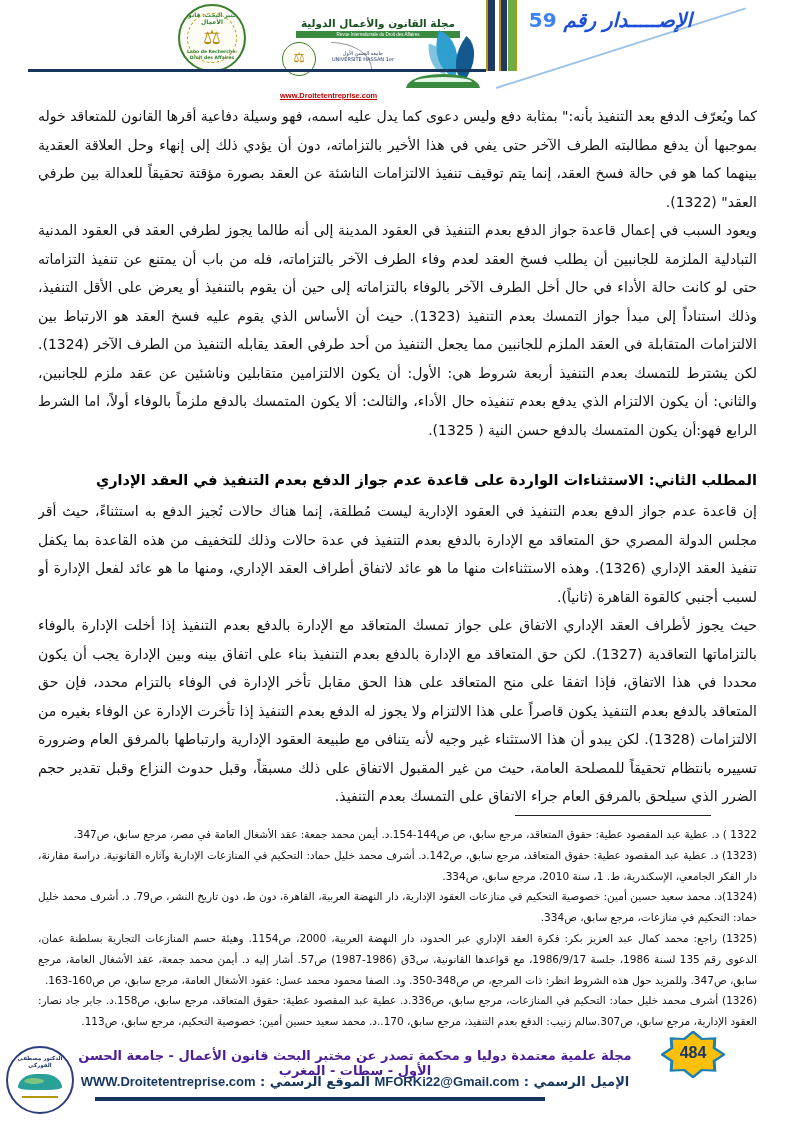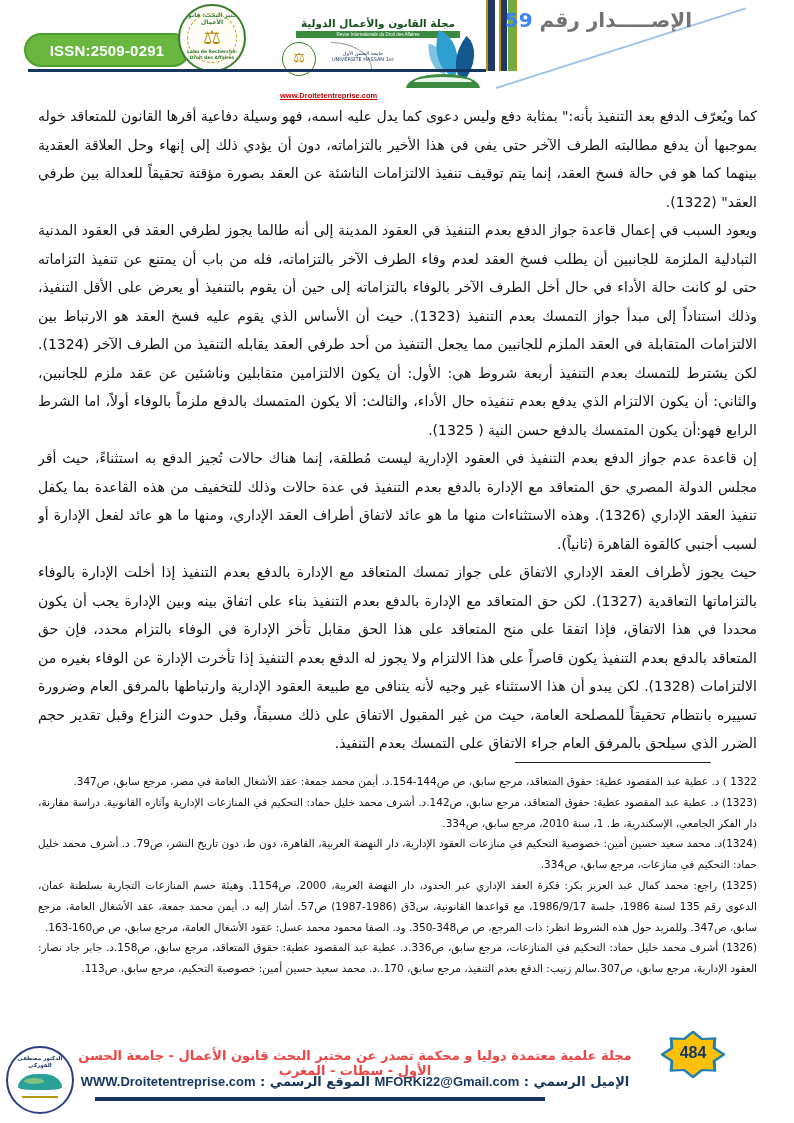--- a/index.html
+++ b/index.html
@@ -44,21 +44,21 @@
   .vb-n1{left:488px;width:7px;background:#1f3864;}
   .vb-g2{left:499px;width:1.5px;background:#b8960c;}
   .vb-n2{left:501px;width:6px;background:#1f3864;}
   .vb-gr{left:507.5px;width:7px;background:#6fae46;}
   .vb-g3{left:515px;width:1.5px;background:#b8960c;}
   .diag{position:absolute;left:496px;top:87px;width:262px;height:1.5px;background:#9dc3e6;
         transform:rotate(-17.7deg);transform-origin:left center;}
   .issue{position:absolute;right:102px;top:5px;width:220px;text-align:right;direction:rtl;z-index:2;}
   .issue .l1{font-size:20px;font-weight:bold;line-height:30px;}
   .issue .l2{font-size:20px;font-weight:bold;line-height:32px;}
-  .c-green{color:#737373;}
+  .c-green{color:#1d4ed8;font-style:italic;}
   .c-purple{color:#3b82f6;}
   .c-lblue{color:#5b9bd5;}
   .c-dblue{color:#4a7ebb;}
   
   .content{position:absolute;top:102px;left:38px;right:37px;max-height:926px;overflow:hidden;}
   .article{direction:rtl;text-align:justify;color:#111;font-size:14px;line-height:28.5px;min-height:648px;}
   .article p{margin:0;}
   .article h2{margin:22px 0 2px 0;font-size:14.5px;line-height:29px;font-weight:bold;text-align:right;color:#000;}
   
   .footnotes{direction:rtl;max-height:270px;overflow:hidden;}
@@ -71,37 +71,34 @@
   .star-num{position:absolute;left:0;top:0;width:64px;height:44px;display:flex;align-items:center;
             justify-content:center;color:#17365d;font-weight:bold;font-size:16px;
             font-family:"Liberation Sans",sans-serif;}
   .seal{position:absolute;left:6px;top:18px;width:68px;height:68px;border-radius:50%;
         border:2.5px solid #2c3e80;box-sizing:border-box;background:#fff;overflow:hidden;text-align:center;}
   .seal-top{font-size:5.5px;color:#1f3864;font-weight:bold;margin-top:7px;line-height:7px;}
   .seal-art{position:absolute;left:10px;top:26px;width:44px;height:16px;background:#2aa198;
             border-radius:50% 50% 40% 40%/100% 100% 20% 20%;}
   .seal-art:before{content:"";position:absolute;left:6px;top:4px;width:20px;height:6px;background:#7cc47f;border-radius:50%;}
   .seal-line{position:absolute;left:14px;top:48px;width:36px;height:2px;background:#b8960c;}
-  .f-line1{position:absolute;left:60px;top:20px;width:590px;text-align:center;color:#ef4444;
+  .f-line1{position:absolute;left:60px;top:20px;width:590px;text-align:center;color:#4c1d95;
            font-weight:bold;font-size:13px;direction:rtl;}
   .f-line2{position:absolute;left:60px;top:46px;width:590px;text-align:center;color:#17365d;
            font-weight:bold;font-size:13px;direction:rtl;}
   .f-line2 .url{direction:ltr;unicode-bidi:embed;font-family:"Liberation Sans",sans-serif;}
   .f-rule{position:absolute;left:95px;top:69px;width:450px;height:3.5px;background:#17365d;}
 </style>
 </head>
 <body>
 
 <div class="page">
 
   <div class="hdr">
 
-    <div class="issn-pill">
-      <span>ISSN:2509-0291</span>
-    </div>
 
     <div class="lab-logo">
       <div class="ring"></div>
       <div class="lab-top">مختبر البحث: قانون الأعمال</div>
       <div class="lab-scales">⚖</div>
       <div class="lab-bottom">Labo de Recherche: Droit des Affaires</div>
     </div>
 
     <div class="jl">
       <div class="jl-title">مجلة القانون والأعمال الدولية</div>
@@ -134,20 +131,21 @@
         <span class="c-green">الإصـــــدار رقم</span>
         <span class="c-purple">59</span>
       </div>
     </div>
   </div>
 
   <div class="content">
     <div class="article">
       <p>كما ويُعرّف الدفع بعد التنفيذ بأنه:" بمثابة دفع وليس دعوى كما يدل عليه اسمه، فهو وسيلة دفاعية أقرها القانون للمتعاقد خوله بموجبها أن يدفع مطالبته الطرف الآخر حتى يفي في هذا الأخير بالتزاماته، دون أن يؤدي ذلك إلى إنهاء وحل العلاقة العقدية بينهما كما هو في حالة فسخ العقد، إنما يتم توقيف تنفيذ الالتزامات الناشئة عن العقد بصورة مؤقتة تحقيقاً للعدالة بين طرفي العقد" (1322).</p>
       <p>ويعود السبب في إعمال قاعدة جواز الدفع بعدم التنفيذ في العقود المدينة إلى أنه طالما يجوز لطرفي العقد في العقود المدنية التبادلية الملزمة للجانبين أن يطلب فسخ العقد لعدم وفاء الطرف الآخر بالتزاماته، فله من باب أن يمتنع عن تنفيذ التزاماته حتى لو كانت حالة الأداء في حال أخل الطرف الآخر بالوفاء بالتزاماته إلى حين أن يقوم بالتنفيذ أو يعرض على الأقل التنفيذ، وذلك استناداً إلى مبدأ جواز التمسك بعدم التنفيذ (1323). حيث أن الأساس الذي يقوم عليه فسخ العقد هو الارتباط بين الالتزامات المتقابلة في العقد الملزم للجانبين مما يجعل التنفيذ من أحد طرفي العقد يقابله التنفيذ من الطرف الآخر (1324). لكن يشترط للتمسك بعدم التنفيذ أربعة شروط هي: الأول: أن يكون الالتزامين متقابلين وناشئين عن عقد ملزم للجانبين، والثاني: أن يكون الالتزام الذي يدفع بعدم تنفيذه حال الأداء، والثالث: ألا يكون المتمسك بالدفع ملزماً بالوفاء أولاً، اما الشرط الرابع فهو:أن يكون المتمسك بالدفع حسن النية ( 1325).</p>
+      <h2>المطلب الثاني: الاستثناءات الواردة على قاعدة عدم جواز الدفع بعدم التنفيذ في العقد الإداري</h2>
       <p>إن قاعدة عدم جواز الدفع بعدم التنفيذ في العقود الإدارية ليست مُطلقة، إنما هناك حالات تُجيز الدفع به استثناءً، حيث أقر مجلس الدولة المصري حق المتعاقد مع الإدارة بالدفع بعدم التنفيذ في عدة حالات وذلك للتخفيف من هذه القاعدة بما يكفل تنفيذ العقد الإداري (1326). وهذه الاستثناءات منها ما هو عائد لاتفاق أطراف العقد الإداري، ومنها ما هو عائد لفعل الإدارة أو لسبب أجنبي كالقوة القاهرة (ثانياً).</p>
       <p>حيث يجوز لأطراف العقد الإداري الاتفاق على جواز تمسك المتعاقد مع الإدارة بالدفع بعدم التنفيذ إذا أخلت الإدارة بالوفاء بالتزاماتها التعاقدية (1327). لكن حق المتعاقد مع الإدارة بالدفع بعدم التنفيذ بناء على اتفاق بينه وبين الإدارة يجب أن يكون محددا في هذا الاتفاق، فإذا اتفقا على منح المتعاقد على هذا الحق مقابل تأخر الإدارة في الوفاء بالتزام محدد، فإن حق المتعاقد بالدفع بعدم التنفيذ يكون قاصراً على هذا الالتزام ولا يجوز له الدفع بعدم التنفيذ إذا تأخرت الإدارة عن الوفاء بغيره من الالتزامات (1328). لكن يبدو أن هذا الاستثناء غير وجيه لأنه يتنافى مع طبيعة العقود الإدارية وارتباطها بالمرفق العام وضرورة تسييره بانتظام تحقيقاً للمصلحة العامة، حيث من غير المقبول الاتفاق على ذلك مسبقاً، وقبل حدوث النزاع وقبل تقدير حجم الضرر الذي سيلحق بالمرفق العام جراء الاتفاق على التمسك بعدم التنفيذ.</p>
     </div>
 
     <div class="footnotes">
       <div class="fn-sep"></div>
       <p class="fn">1322 ) د. عطية عبد المقصود عطية: حقوق المتعاقد، مرجع سابق، ص ص144-154.د. أيمن محمد جمعة: عقد الأشغال العامة في مصر، مرجع سابق، ص347.</p>
       <p class="fn">(1323) د. عطية عبد المقصود عطية: حقوق المتعاقد، مرجع سابق، ص142.د. أشرف محمد خليل حماد: التحكيم في المنازعات الإدارية وآثاره القانونية. دراسة مقارنة، دار الفكر الجامعي، الإسكندرية، ط. 1، سنة 2010، مرجع سابق، ص334.</p>
       <p class="fn">(1324)د. محمد سعيد حسين أمين: خصوصية التحكيم في منازعات العقود الإدارية، دار النهضة العربية، القاهرة، دون ط، دون تاريخ النشر، ص79. د. أشرف محمد خليل حماد: التحكيم في منازعات، مرجع سابق، ص334.</p>
       <p class="fn">(1325) راجع: محمد كمال عبد العزيز بكر: فكرة العقد الإداري عبر الحدود، دار النهضة العربية، 2000، ص1154. وهيئة حسم المنازعات التجارية بسلطنة عمان، الدعوى رقم 135 لسنة 1986، جلسة 1986/9/17، مع قواعدها القانونية، س3ق (1986-1987) ص57. أشار إليه د. أيمن محمد جمعة، عقد الأشغال العامة، مرجع سابق، ص347. وللمزيد حول هذه الشروط انظر: ذات المرجع، ص ص348-350. ود. الصفا محمود محمد عسل: عقود الأشغال العامة، مرجع سابق، ص ص160-163.</p>

